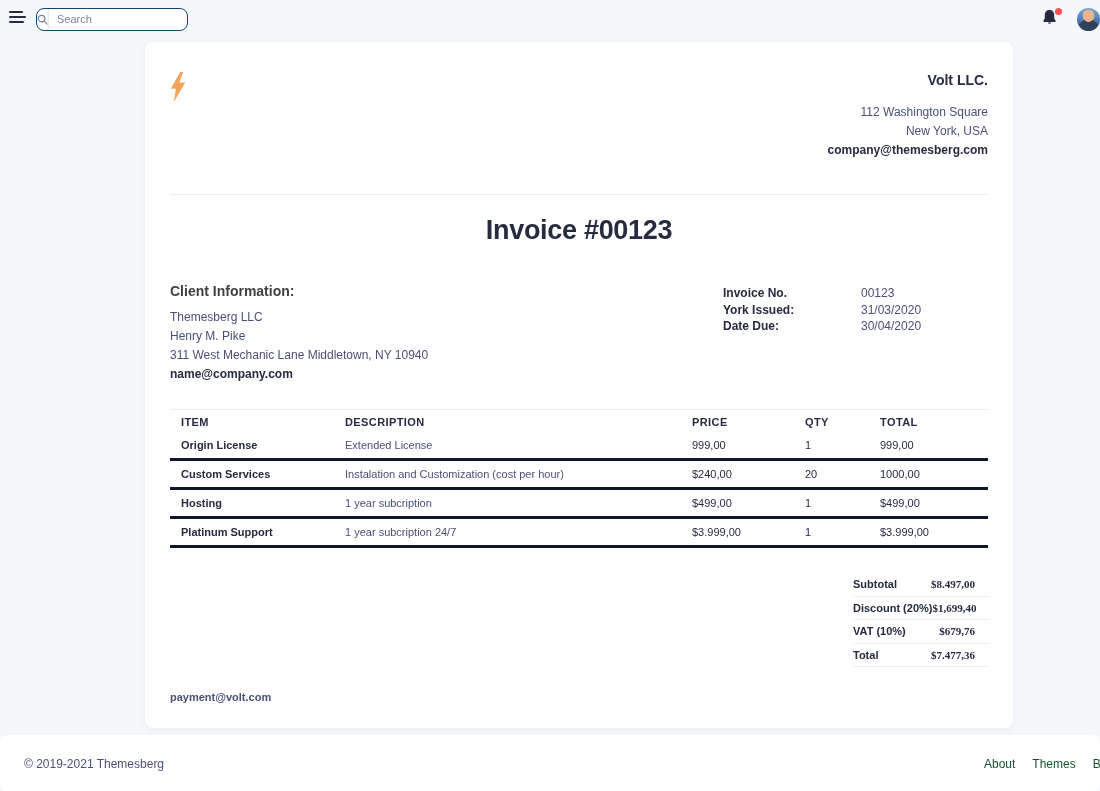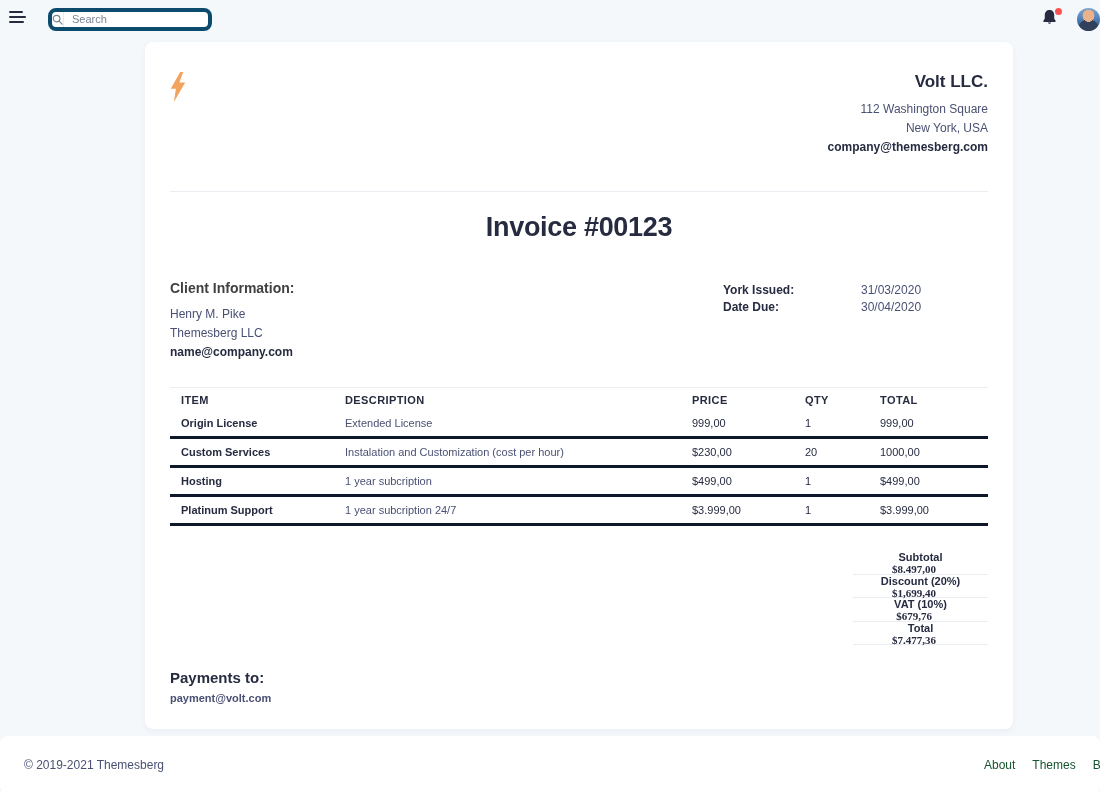--- a/index.html
+++ b/index.html
@@ -18,25 +18,25 @@
     display: flex;
     align-items: center;
     padding: 0 4px;
   }
   .menu-toggle {
     width: 26px; height: 26px;
     display: flex; align-items: center; justify-content: center;
     cursor: pointer;
   }
   .search-group {
-    margin-left: 18px;
+    margin-left: 6px;
     display: flex; align-items: center;
-    width: 164px; height: 23px;
+    width: 152px; height: 23px;
     background: #ffffff;
-    border: 4px solid #0c4a6e;
+    border: 1px solid #0c4a6e;
     border-radius: 8px;
     overflow: hidden;
   }
   .search-addon {
     width: 26px; height: 100%;
     display: flex; align-items: center; justify-content: center;
     border-right: 1px solid #e7ebf1;
     color: #6b7280;
   }
   .search-input {
@@ -73,21 +73,21 @@
     width: 868px;
     min-height: 664px;
     background: #ffffff;
     border-radius: 8px;
     box-shadow: 0 2px 6px rgba(46, 54, 80, 0.06);
     padding: 30px 25px 25px 25px;
   }
   .card-header { display: flex; justify-content: space-between; }
   .bolt { width: 16px; height: 30px; }
   .company { text-align: right; }
-  .company-name { font-size: 17px; font-weight: 700; color: #262b40; margin-bottom: 8px; }
+  .company-name { font-size: 14px; font-weight: 700; color: #262b40; margin-bottom: 15px; }
   .company-line { font-size: 12px; color: #4a5073; line-height: 19px; }
   .company-email { font-size: 12px; font-weight: 700; color: #262b40; line-height: 19px; }
   .divider { border: none; border-top: 1px solid #eaedf2; margin-top: 34px; }
 
   .invoice-title {
     text-align: center;
     font-size: 27px;
     font-weight: 600;
     letter-spacing: -0.3px;
     color: #262b40;
@@ -135,21 +135,20 @@
   .col-qty { width: 75px; }
   .col-total { width: 119px; }
 
   
   .totals { width: 135px; margin-left: auto; margin-top: 25px; }
   .totals-row {
     display: flex; justify-content: space-between; align-items: center;
     height: 23.5px;
     border-bottom: 1px solid #eaedf2;
     font-size: 11px;
-    flex-direction: column;
   }
   .totals-label { font-weight: 600; color: #262b40; white-space: nowrap; }
   .totals-value { font-weight: 600; color: #262b40; padding-right: 13px; white-space: nowrap; font-family: Liberation Serif, serif; }
 
   
   .payments { margin-top: 24px; }
   .payments-heading { font-size: 15px; font-weight: 700; color: #262b40; }
   .payments-email { font-size: 11px; font-weight: 600; color: #4a5073; margin-top: 6px; }
 
   
@@ -227,25 +226,30 @@
       </div>
     </div>
 
     <hr class="divider">
 
     <div class="invoice-title">Invoice #00123</div>
 
     <div class="info-row">
       <div class="client-block">
         <div class="client-heading">Client Information:</div>
+        <div class="client-line">Themesberg LLC</div>
         <div class="client-line">Henry M. Pike</div>
-        <div class="client-line">Themesberg LLC</div>
+        <div class="client-line">311 West Mechanic Lane Middletown, NY 10940</div>
         <div class="client-email">name@company.com</div>
       </div>
       <div class="meta-block">
+        <div class="meta-row">
+          <span class="meta-label">Invoice No.</span>
+          <span class="meta-value">00123</span>
+        </div>
         <div class="meta-row">
           <span class="meta-label">York Issued:</span>
           <span class="meta-value">31/03/2020</span>
         </div>
         <div class="meta-row">
           <span class="meta-label">Date Due:</span>
           <span class="meta-value">30/04/2020</span>
         </div>
       </div>
     </div>
@@ -264,21 +268,21 @@
         <tr>
           <td class="cell-item">Origin License</td>
           <td class="cell-desc">Extended License</td>
           <td class="cell-price">999,00</td>
           <td class="cell-qty">1</td>
           <td class="cell-total">999,00</td>
         </tr>
         <tr>
           <td class="cell-item">Custom Services</td>
           <td class="cell-desc">Instalation and Customization (cost per hour)</td>
-          <td class="cell-price">$230,00</td>
+          <td class="cell-price">$240,00</td>
           <td class="cell-qty">20</td>
           <td class="cell-total">1000,00</td>
         </tr>
         <tr>
           <td class="cell-item">Hosting</td>
           <td class="cell-desc">1 year subcription</td>
           <td class="cell-price">$499,00</td>
           <td class="cell-qty">1</td>
           <td class="cell-total">$499,00</td>
         </tr>
@@ -305,21 +309,20 @@
         <span class="totals-label">VAT (10%)</span>
         <span class="totals-value">$679,76</span>
       </div>
       <div class="totals-row">
         <span class="totals-label">Total</span>
         <span class="totals-value">$7.477,36</span>
       </div>
     </div>
 
     <div class="payments">
-      <div class="payments-heading">Payments to:</div>
       <div class="payments-email">payment@volt.com</div>
     </div>
 
   </div>
 
   <div class="footer">
     <span class="copyright">© 2019-2021 Themesberg</span>
     <div class="footer-links">
       <a class="footer-link">About</a>
       <a class="footer-link">Themes</a>

